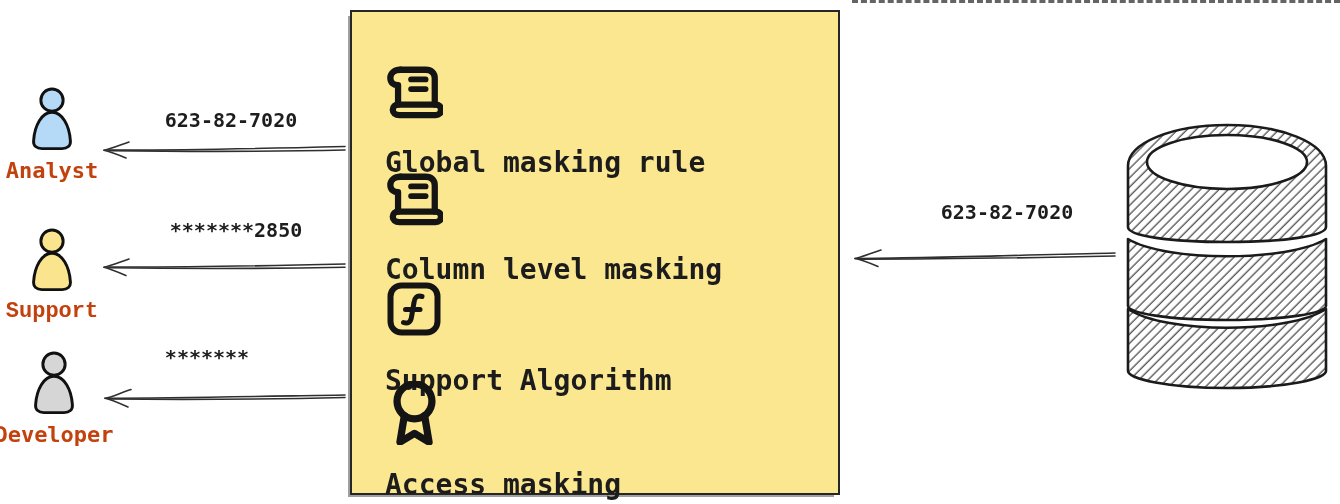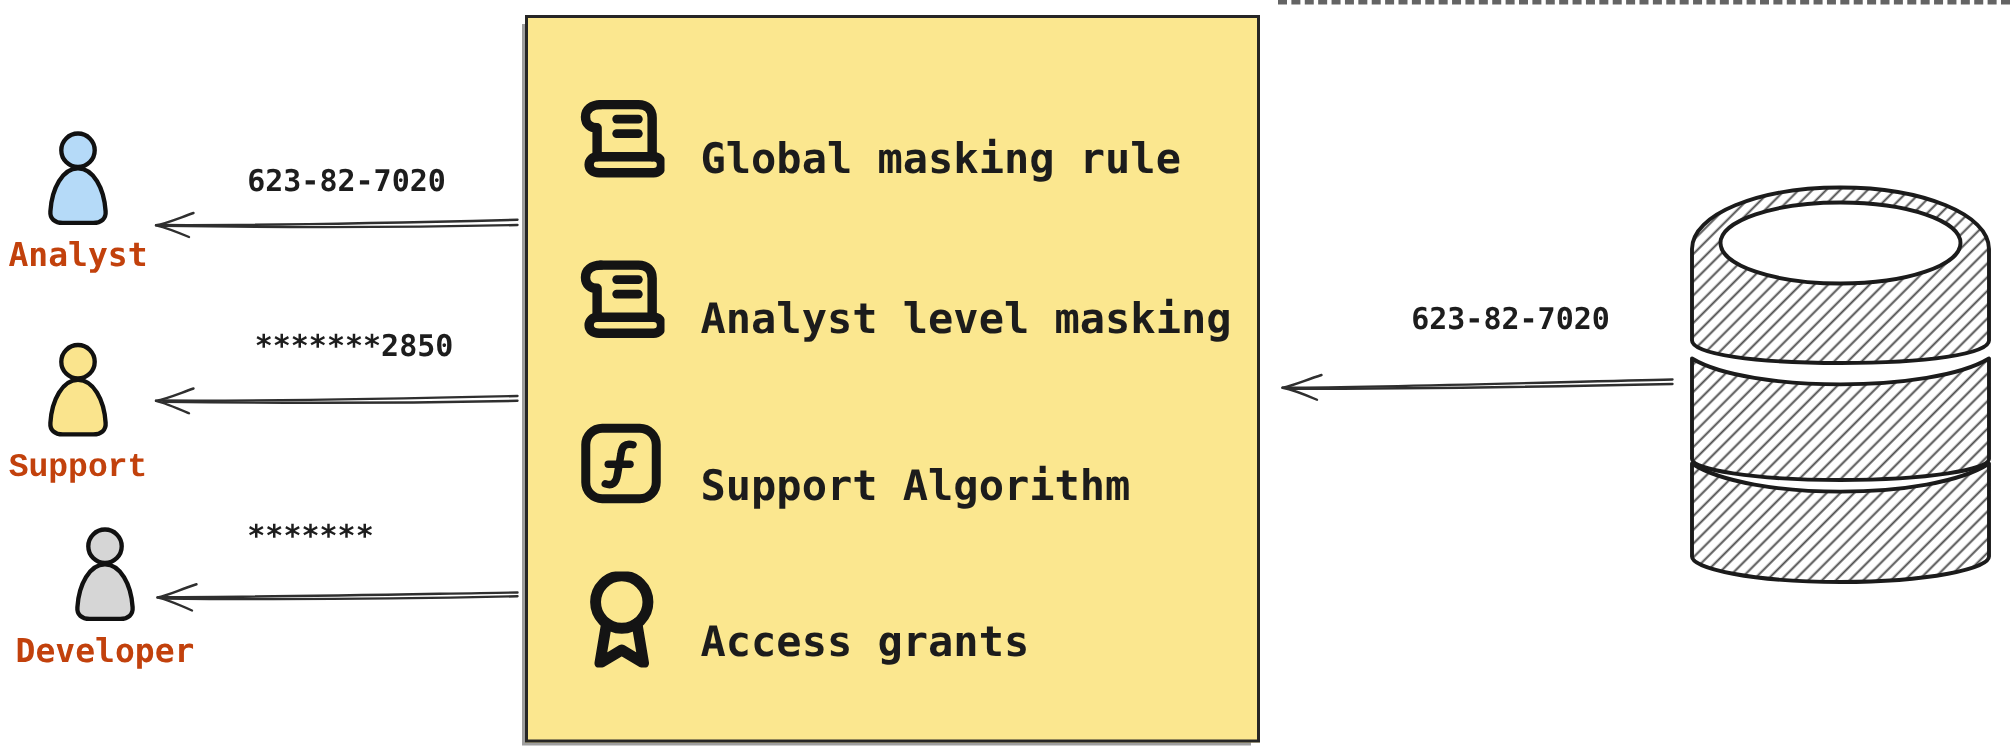--- a/index.html
+++ b/index.html
@@ -20,21 +20,21 @@
   .value-label{position:absolute;width:252px;text-align:center;font-size:20px;font-weight:bold;
                color:#1d1d1d;white-space:nowrap;letter-spacing:0;}
 
   
   .arrow{position:absolute;}
   .arrow path{fill:none;stroke:#2f2f2f;stroke-width:1.6;stroke-linecap:round;}
 
   
   .box{position:absolute;left:350px;top:10px;width:486px;height:481px;
        border:2px solid #262626;box-shadow:-4px 4px 0 -2px rgba(95,95,95,.6);}
-  .box-row{position:absolute;left:33px;display:flex;align-items:flex-end;gap:24px;height:62px;}
+  .box-row{position:absolute;left:33px;display:flex;align-items:flex-start;gap:24px;height:62px;flex-direction:column;}
   .icon-slot{width:58px;height:62px;display:flex;align-items:center;justify-content:center;flex:none;}
   .row-label{font-size:28px;font-weight:bold;color:#1c1c1c;white-space:nowrap;}
   .glyph{fill:none;stroke:#141414;stroke-linecap:round;stroke-linejoin:round;}
 
   
   .db{position:absolute;left:1126px;top:122px;}
   .db-shape{stroke:#1b1b1b;stroke-width:2.6;stroke-linejoin:round;}
 </style>
 </head>
 <body>
@@ -52,21 +52,21 @@
   </div>
 
   <div class="persona" style="left:0px;top:227px;font-family:Liberation Mono, monospace;">
     <svg width="62" height="70" viewBox="0 0 64 72" style="--persona-fill: #FAE48D;">
       <path class="person-body" d="M32 27 C21.5 27 14 40.5 13 56.5 C12.6 61.5 16 64.5 21.5 64.5 L42.5 64.5 C48 64.5 51.4 61.5 51 56.5 C50 40.5 42.5 27 32 27 Z"></path>
       <circle class="person-head" cx="32" cy="14.5" r="11.5"></circle>
     </svg>
     <div class="persona-label">Support</div>
   </div>
 
-  <div class="persona" style="left:18px;top:350px;">
+  <div class="persona" style="left:2px;top:350px;">
     <svg width="62" height="70" viewBox="0 0 64 72" style="--persona-fill: #D6D6D6;">
       <path class="person-body" d="M32 27 C21.5 27 14 40.5 13 56.5 C12.6 61.5 16 64.5 21.5 64.5 L42.5 64.5 C48 64.5 51.4 61.5 51 56.5 C50 40.5 42.5 27 32 27 Z"></path>
       <circle class="person-head" cx="32" cy="14.5" r="11.5"></circle>
     </svg>
     <div class="persona-label">Developer</div>
   </div>
 
   <div class="value-label" style="left:105px;top:108px;">623-82-7020</div>
   <svg class="arrow" style="left:95px;top:137px;" width="252" height="26" viewBox="0 0 252 26">
     <path d="M250 9.5 C190 11 90 13.5 12 13"></path>
@@ -117,21 +117,21 @@
             <path d="M16 7 C9.5 7 5.5 10.5 5.5 15.5 C5.5 20.5 9 23 13.5 23 L13.5 43"></path>
             <path d="M16 7 L42 7 C48 7 51.5 10.5 51.5 16 L51.5 43"></path>
             <path d="M13.5 43 L52.5 43 C56 43 58 45.2 58 48.5 C58 51.8 56 54 52.5 54 L15 54 C10.5 54 8 51.5 8 48.5 C8 45.5 10.5 43 13.5 43 Z"></path>
           </g>
           <g class="glyph" stroke-width="6">
             <path d="M27 17 L42 17"></path>
               <path d="M27 27 L42 27"></path>
           </g>
         </svg>
       </span>
-      <span class="row-label">Analyst level masking</span>
+      <span class="row-label">Column level masking</span>
     </div>
 
     <div class="box-row" style="top:266px;">
       <span class="icon-slot">
         <svg width="56" height="56" viewBox="0 0 56 56">
           <rect class="glyph" stroke-width="6" x="4.5" y="4.5" width="47" height="47" rx="11"></rect>
           <g class="glyph" stroke-width="5">
             <path d="M36 15.5 C30.5 14 28.5 17 28 21.5 L25.5 36 C24.8 41 22 43.2 17.5 41.5"></path>
             <path d="M19.5 28.5 L34 28.5"></path>
           </g>
@@ -142,21 +142,21 @@
 
     <div class="box-row" style="top:370px;">
       <span class="icon-slot">
         <svg width="53" height="64" viewBox="3 1 18 22">
           <g class="glyph" stroke-width="2.5">
             <circle cx="12" cy="8" r="6"></circle>
             <path d="M15.477 12.89 L17 22 L12 19 L7 22 L8.523 12.89"></path>
           </g>
         </svg>
       </span>
-      <span class="row-label">Access grants</span>
+      <span class="row-label">Access masking</span>
     </div>
 
   </div>
 
   <div class="value-label" style="left:881px;top:200px;">623-82-7020</div>
   <svg class="arrow" style="left:845px;top:244px;" width="272" height="28" viewBox="0 0 272 28">
     <path d="M270 9 C200 10.5 90 14 12 14.5"></path>
     <path d="M270 12 C200 13.5 100 15.2 14 15.2"></path>
     <path d="M36 6 C25 9.5 17 13 10 14.5"></path>
     <path d="M10 14.5 C17 15.8 26 19.5 33 22.5"></path>

